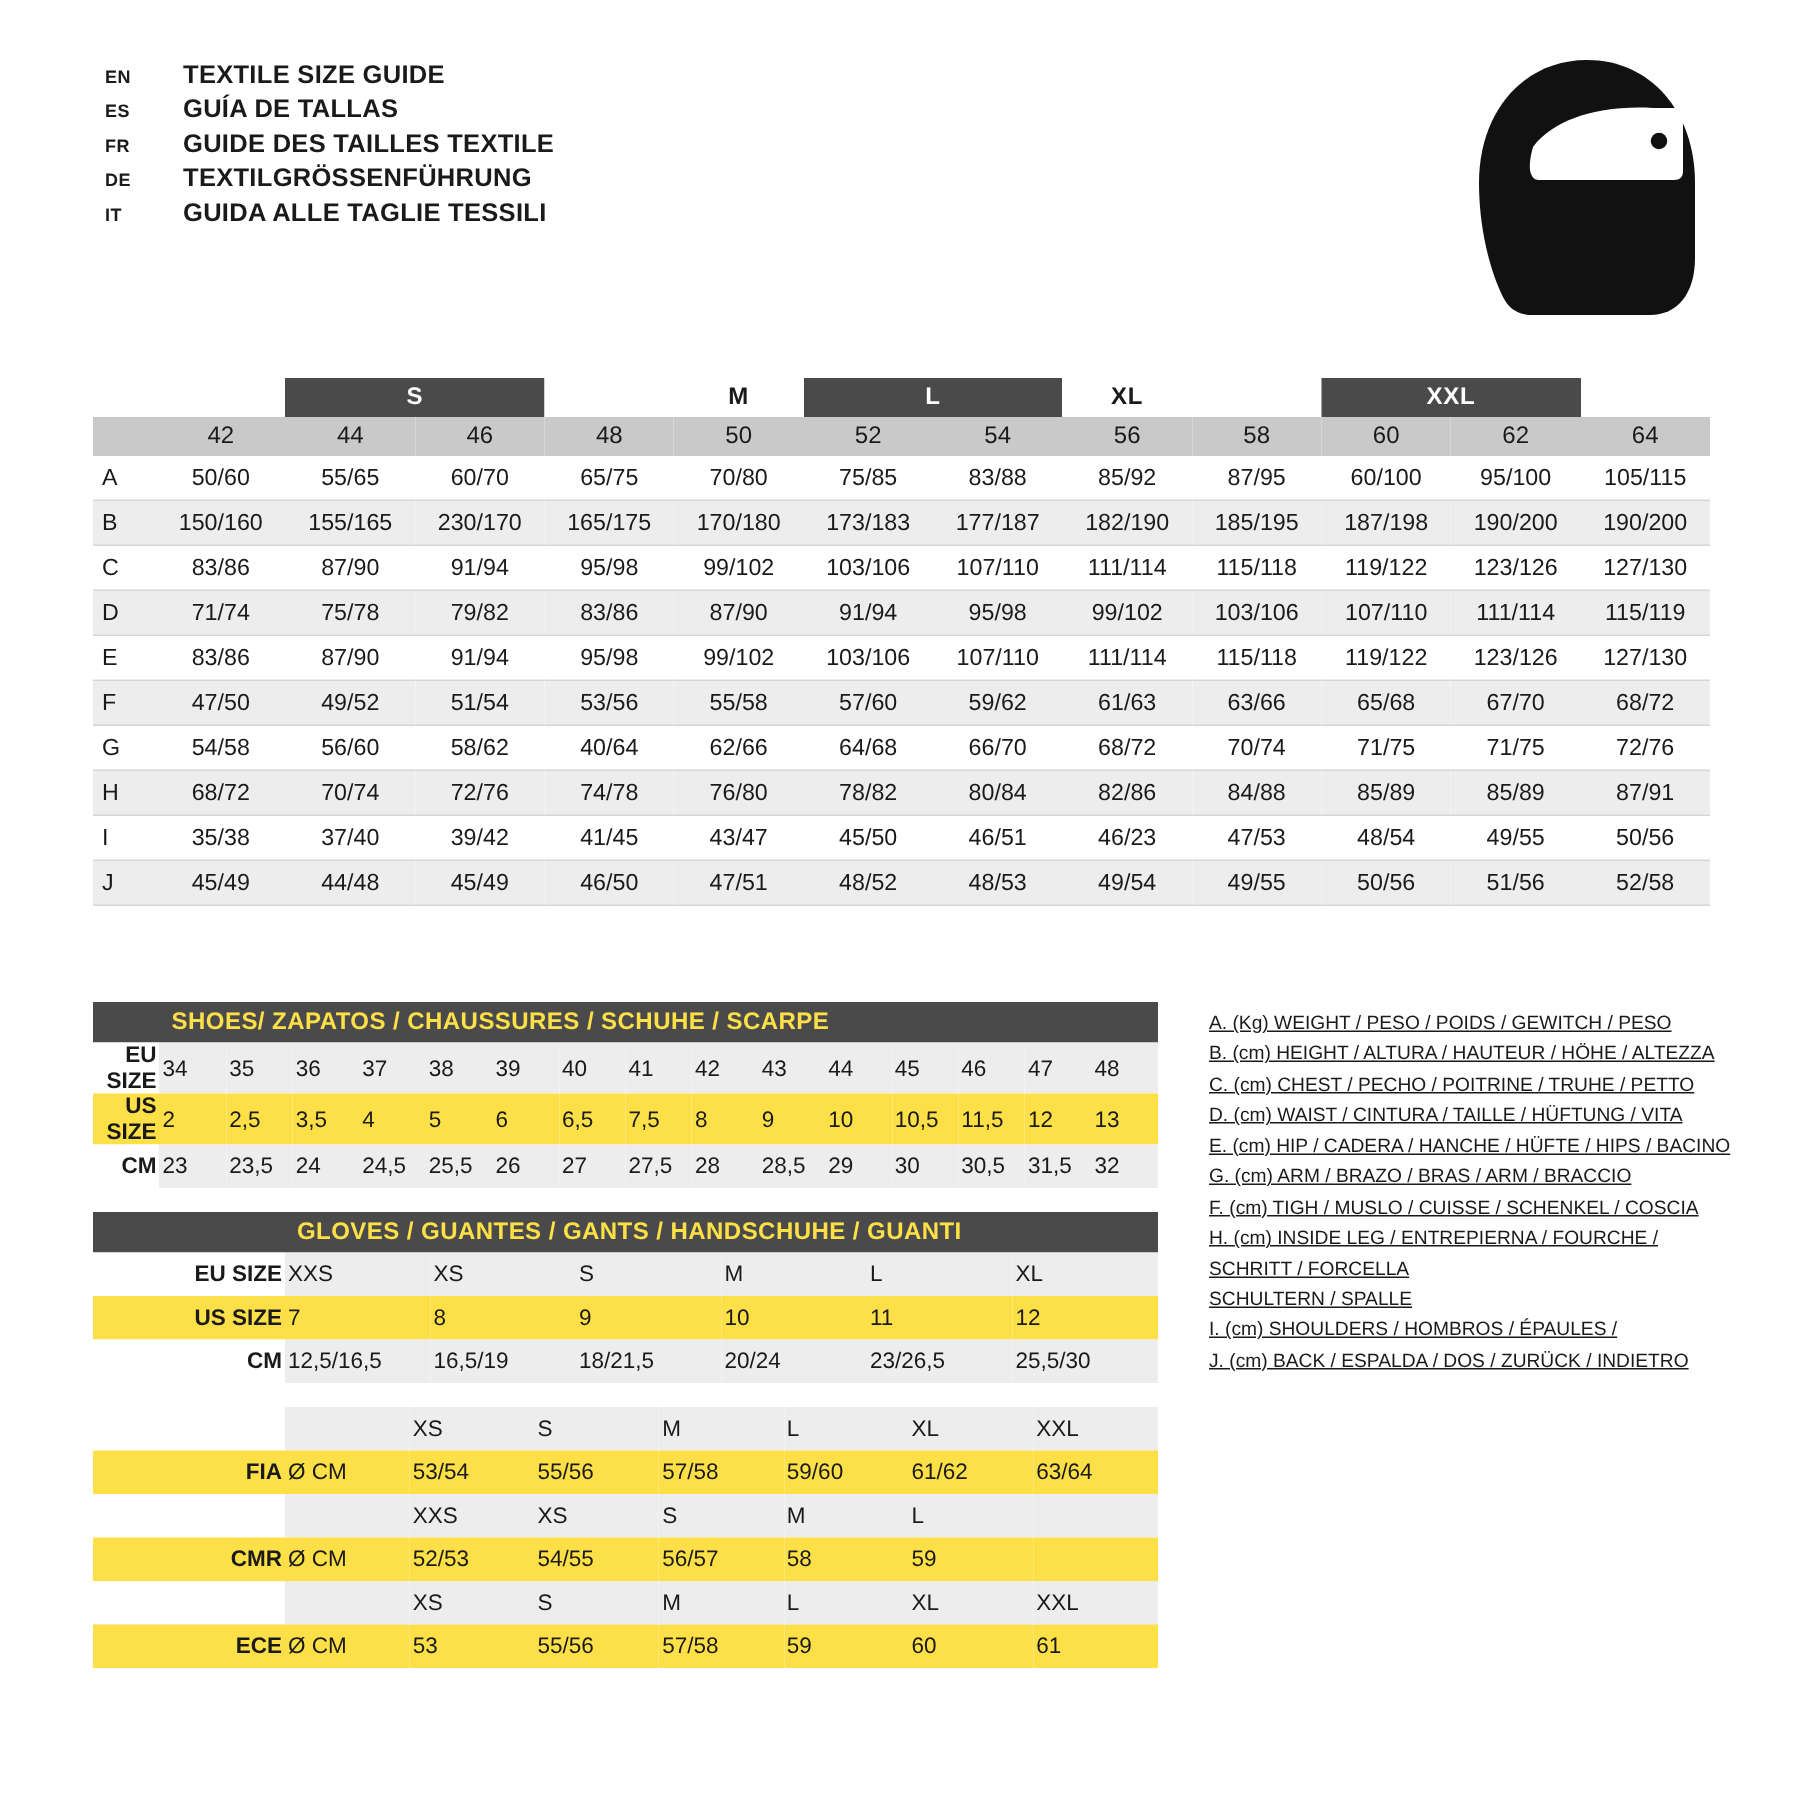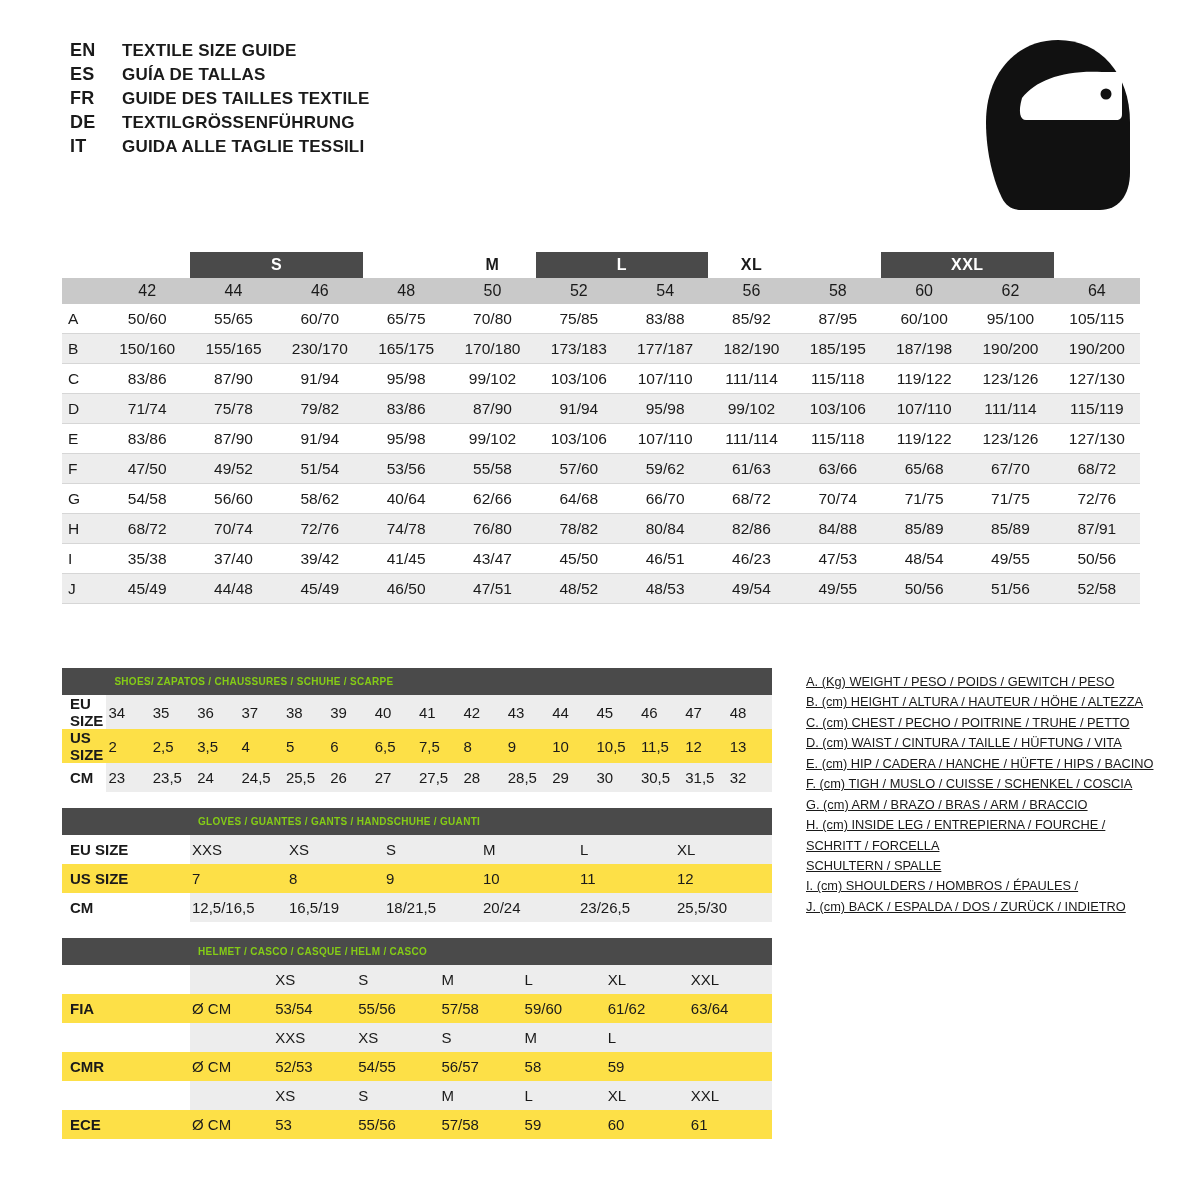--- a/index.html
+++ b/index.html
@@ -29,21 +29,21 @@
     left: 70px;
     top: 40px;
   }
   .title-row {
     display: flex;
     align-items: baseline;
     margin-bottom: 3px;
   }
   .title-lang {
     width: 52px;
-    font-size: 18px;
+    font-size: 12px;
     font-weight: bold;
     letter-spacing: 0.3px;
   }
   .title-text {
     font-size: 17px;
     font-weight: bold;
     letter-spacing: 0.2px;
   }
 
   
@@ -111,33 +111,34 @@
     width: 710px;
     table-layout: fixed;
   }
   .sub-table td {
     padding: 0 2px;
     height: 29px;
     text-align: left;
   }
   .band td {
     background: #4a4a4a;
-    color: #84cc16;
+    color: #fde047;
     font-weight: bold;
-    font-size: 10px;
+    font-size: 16px;
     letter-spacing: 0.3px;
     padding-left: 8px;
     height: 27px;
   }
   .sub-table td.lab {
     width: 118px;
     background: #ffffff;
     font-weight: bold;
     padding-left: 8px;
     font-size: 15px;
+    text-align: right;
   }
   .sub-table tr.shade td { background: #ededed; }
   .sub-table tr.shade td.lab { background: #ffffff; }
   .sub-table tr.plain td { background: #fde047; }
 
   .sec-gap { height: 16px; }
 
   
   .legend {
     position: absolute;
@@ -471,24 +472,20 @@
         <td>23/26,5</td>
         <td>25,5/30</td>
       </tr>
     </tbody>
       </table>
 
     <div class="sec-gap"></div>
 
     <table class="sub-table">
       <tbody>
-          <tr class="band">
-        <td style="width:118px;"></td>
-        <td colspan="7">HELMET / CASCO / CASQUE / HELM / CASCO</td>
-      </tr>
 
       <tr class="shade">
         <td class="lab"></td>
         <td></td>
         <td>XS</td>
         <td>S</td>
         <td>M</td>
         <td>L</td>
         <td>XL</td>
         <td>XXL</td>
@@ -548,22 +545,22 @@
     </tbody>
       </table>
   </div>
 
   <div class="legend">
     <div>A. (Kg) WEIGHT / PESO / POIDS / GEWITCH / PESO</div>
     <div>B. (cm) HEIGHT / ALTURA / HAUTEUR / HÖHE / ALTEZZA</div>
     <div>C. (cm) CHEST / PECHO / POITRINE / TRUHE / PETTO</div>
     <div>D. (cm) WAIST / CINTURA / TAILLE / HÜFTUNG / VITA</div>
     <div>E. (cm) HIP / CADERA / HANCHE / HÜFTE / HIPS / BACINO</div>
+    <div>G. (cm) ARM / BRAZO / BRAS / ARM / BRACCIO</div>
     <div>F. (cm) TIGH / MUSLO / CUISSE / SCHENKEL / COSCIA</div>
-    <div>G. (cm) ARM / BRAZO / BRAS / ARM / BRACCIO</div>
     <div>H. (cm) INSIDE LEG / ENTREPIERNA / FOURCHE /</div>
     <div>SCHRITT / FORCELLA</div>
     <div>SCHULTERN / SPALLE</div>
     <div>I. (cm) SHOULDERS / HOMBROS / ÉPAULES /</div>
     <div>J. (cm) BACK / ESPALDA / DOS / ZURÜCK / INDIETRO</div>
   </div>
 
 </div>
 
 </body></html>

